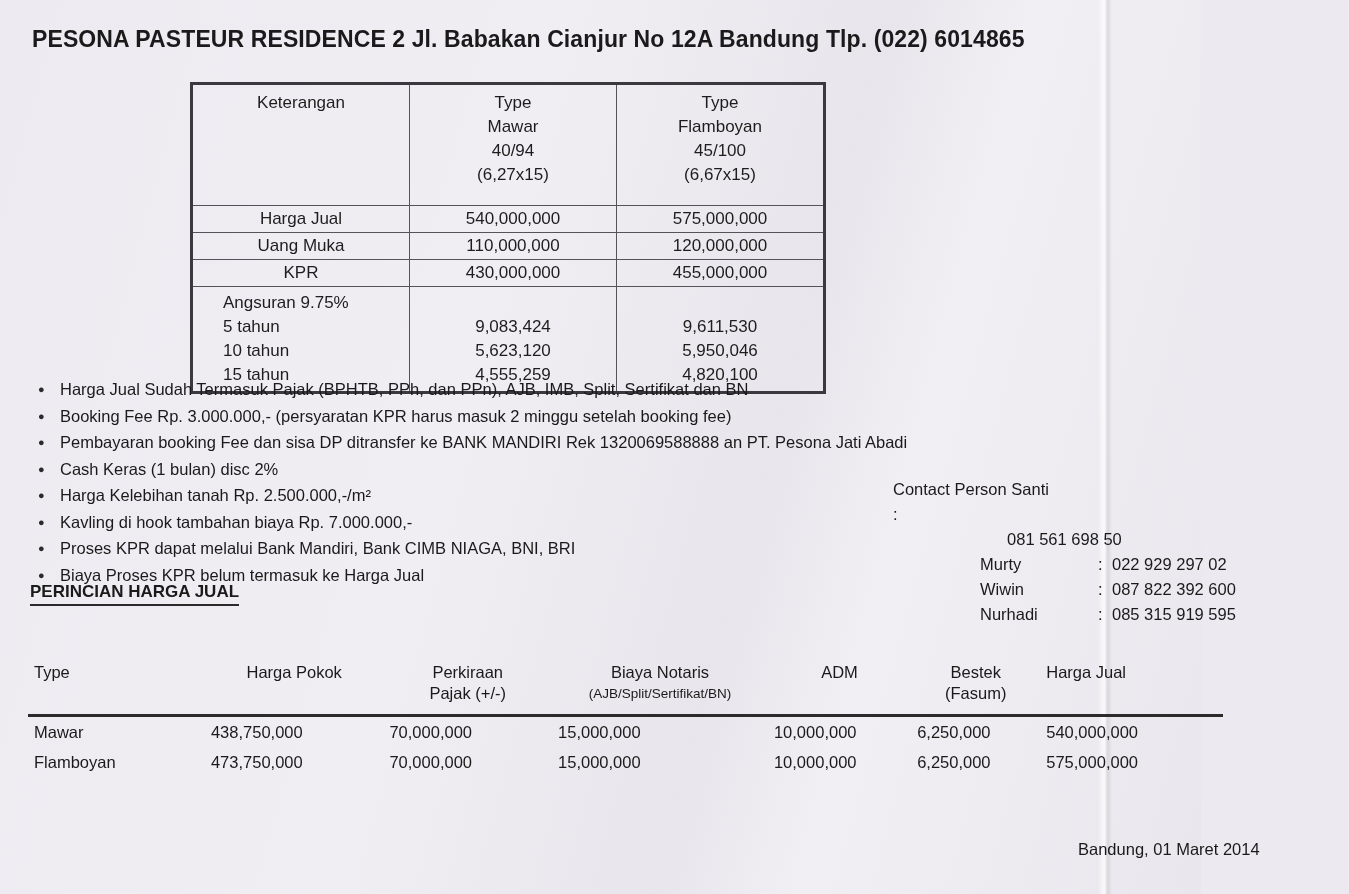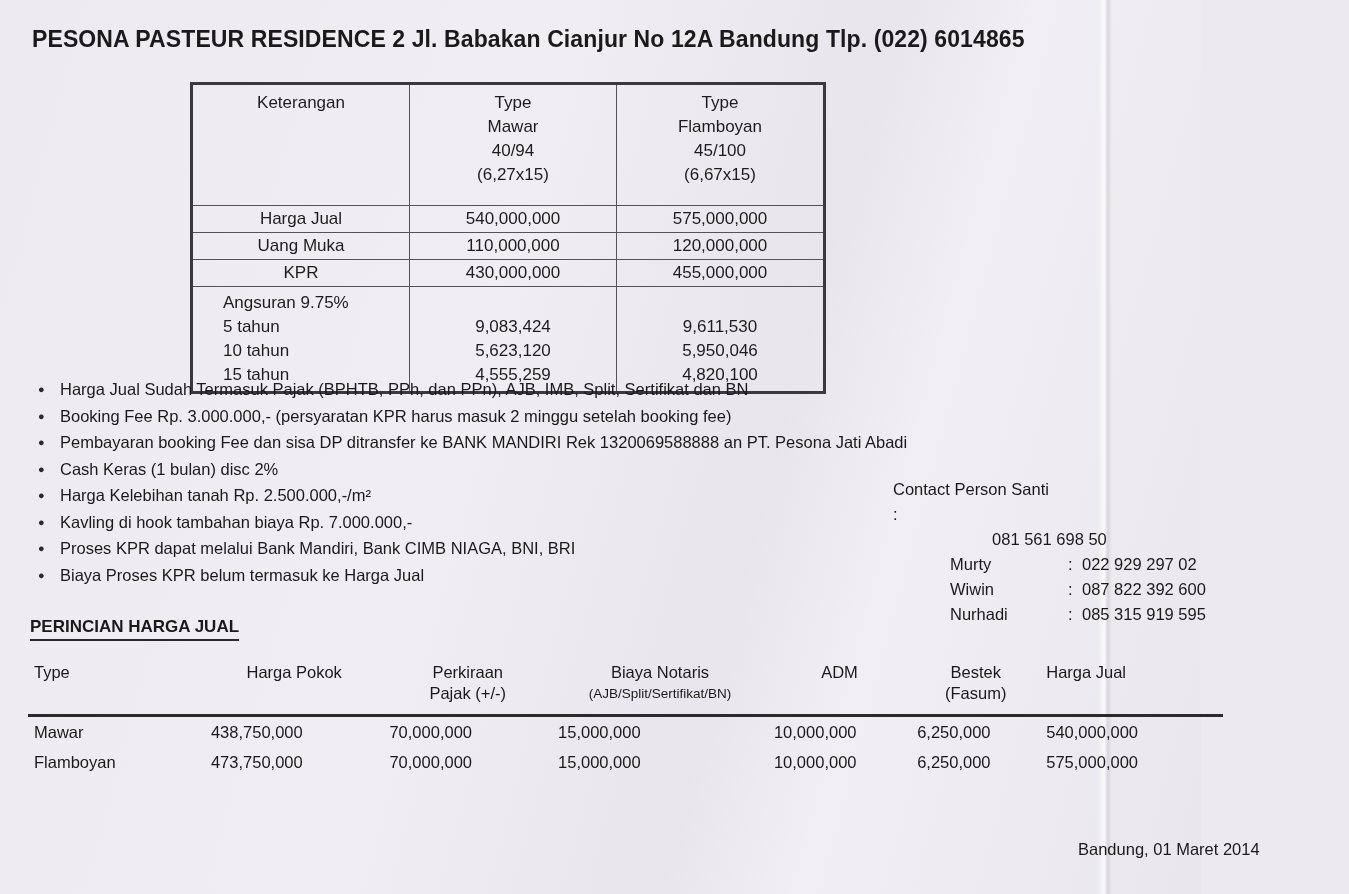--- a/index.html
+++ b/index.html
@@ -125,30 +125,31 @@
   .contacts {
     position: absolute;
     top: 477px;
     left: 950px;
     font-size: 16.5px;
     line-height: 25px;
   }
   .contacts .crow {
     display: flex;
     white-space: nowrap;
+    margin-left: 30px;
   }
   .contacts .cname { width: 118px; text-align: left; }
   .contacts .csep  { width: 14px; }
   .contacts .cnum  { text-align: center; }
   .contacts .first .cname { width: 175px; }
   .contacts .first { margin-left: -57px; flex-direction: column; }
   
   .perincian-title {
     position: absolute;
-    top: 617px;
+    top: 582px;
     left: 30px;
     font-size: 17px;
     font-weight: bold;
     border-bottom: 2px solid #2a2a2a;
     padding-bottom: 2px;
   }
   .detail-table {
     position: absolute;
     top: 660px;
     left: 28px;

